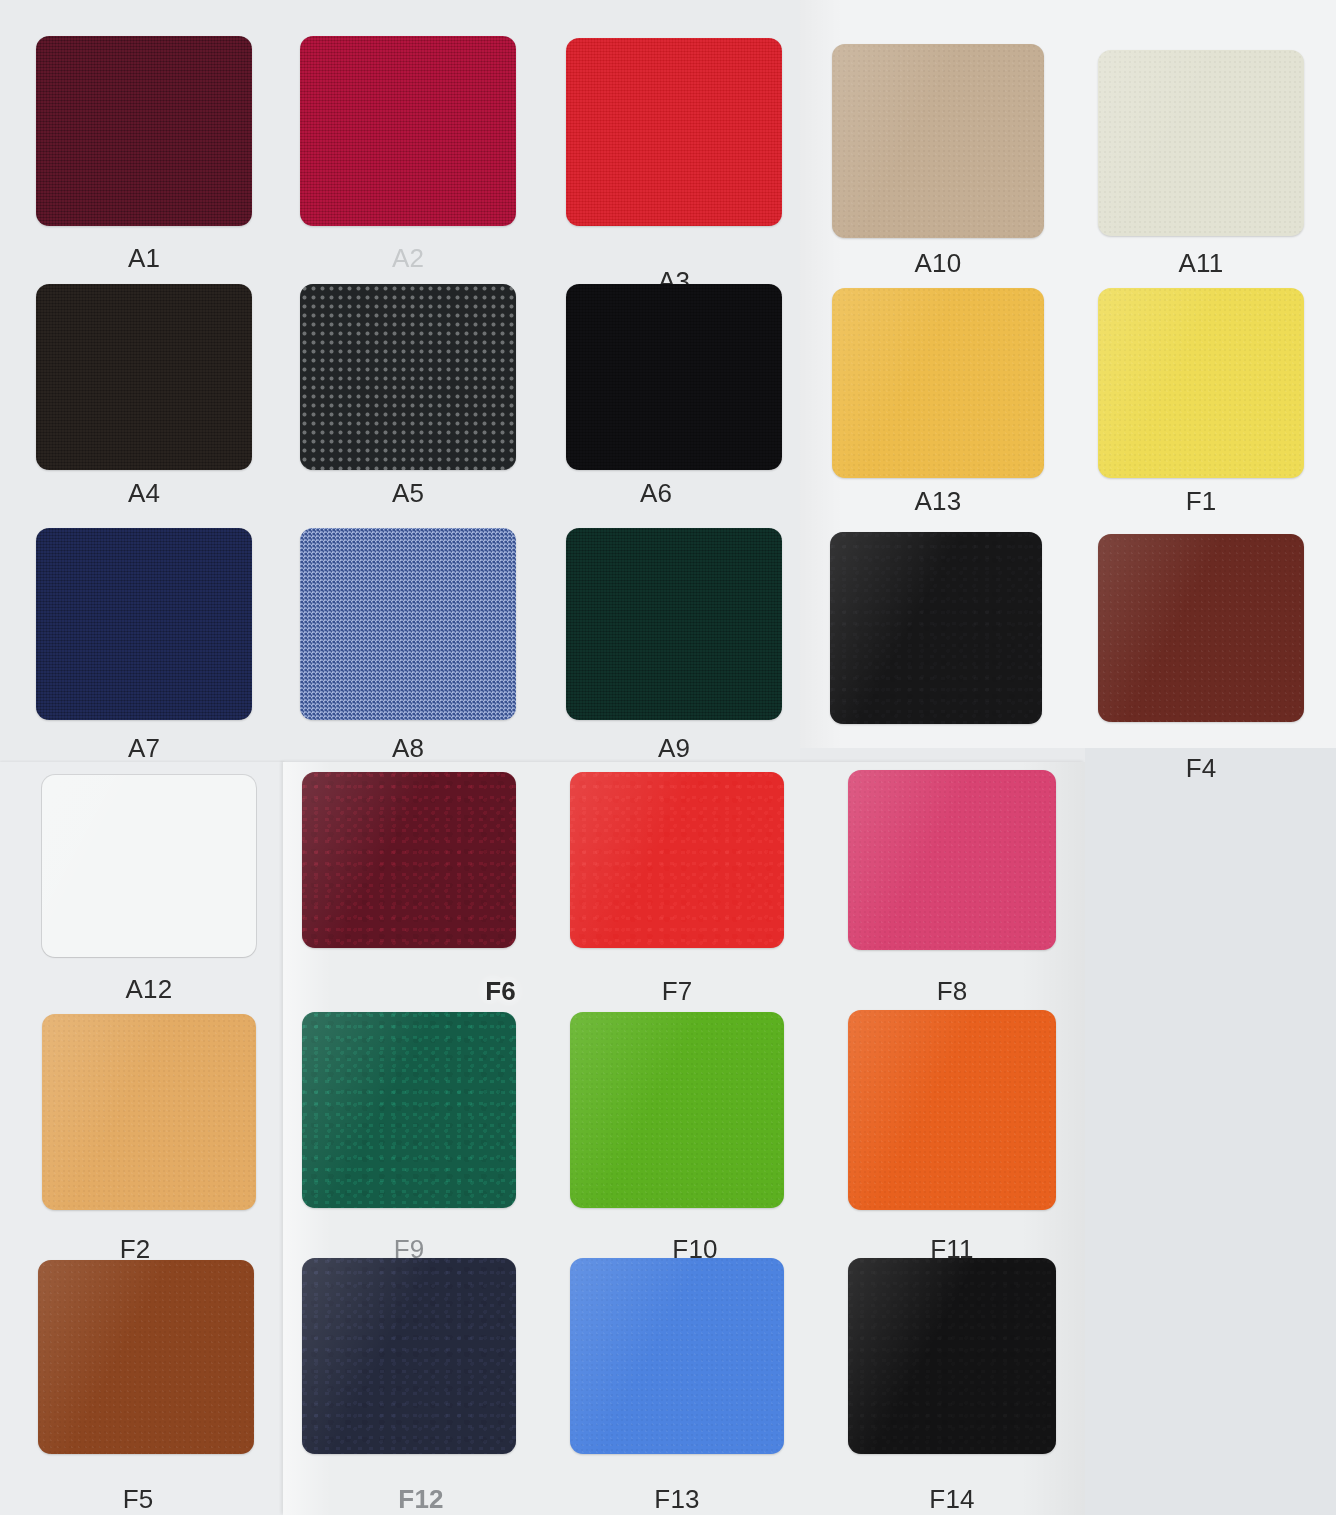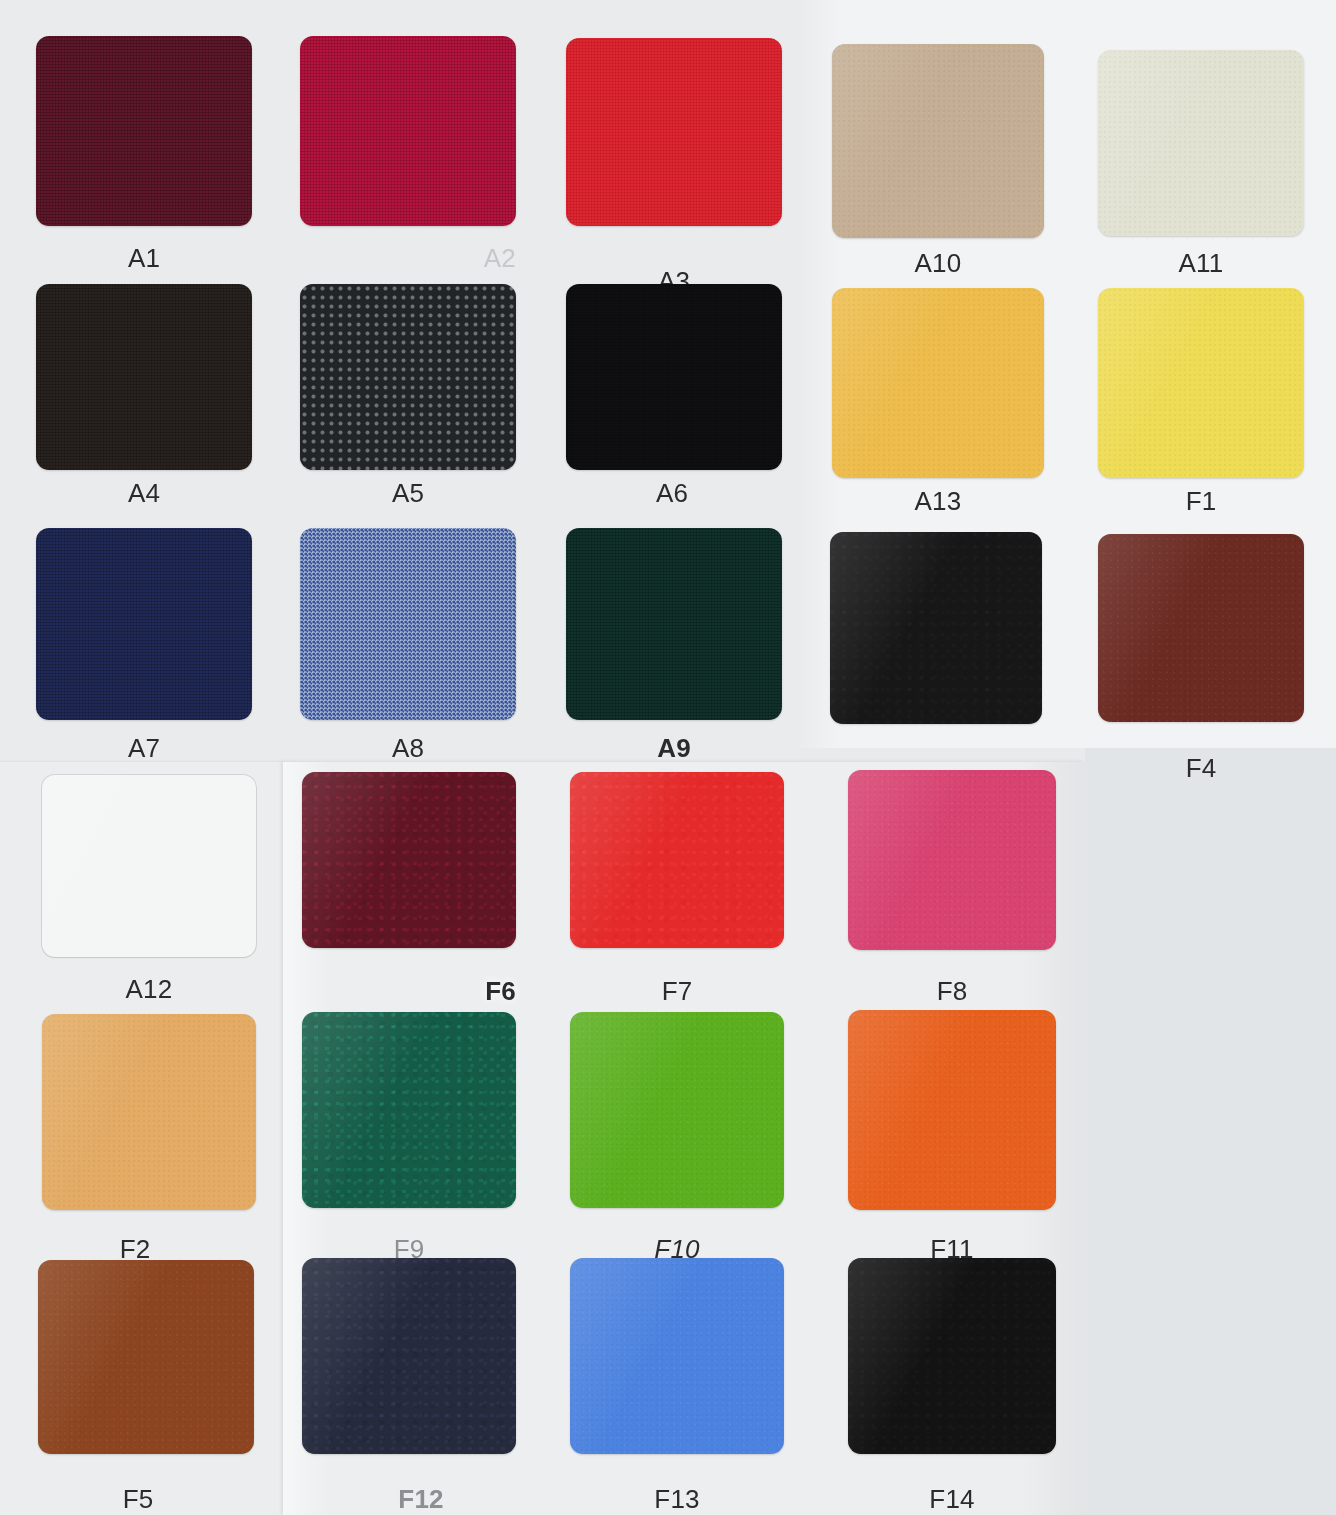--- a/index.html
+++ b/index.html
@@ -138,21 +138,21 @@
 <div class="panel" id="panel-bottom-right"></div>
 
 <div id="swatch-layer">
     <div class="swatch tex-weave" title="A1" style="left: 36px; top: 36px; width: 216px; height: 190px; background: rgb(77, 18, 34);">
       <div class="grain"></div>
     </div>
     <div class="label" style="left: 36px; top: 245px; width: 216px;">A1</div>
     <div class="swatch tex-weave" title="A2" style="left: 300px; top: 36px; width: 216px; height: 190px; background: rgb(156, 16, 51);">
       <div class="grain"></div>
     </div>
-    <div class="label faded" style="left: 300px; top: 245px; width: 216px; text-align: right;">A2</div>
+    <div class="label faded" style="left: 300px; top: 245px; width: 216px;">A2</div>
     <div class="swatch tex-weave" title="A3" style="left: 566px; top: 38px; width: 216px; height: 188px; background: rgb(208, 31, 41);">
       <div class="grain"></div>
     </div>
     <div class="label" style="left: 566px; top: 245px; width: 216px; margin-top: 23px;">A3</div>
     <div class="swatch tex-smooth sheen" title="A10" style="left: 832px; top: 44px; width: 212px; height: 194px; background: rgb(196, 174, 148);">
       <div class="grain"></div>
     </div>
     <div class="label" style="left: 832px; top: 250px; width: 212px;">A10</div>
     <div class="swatch tex-smooth sheen" title="A11" style="left: 1098px; top: 50px; width: 206px; height: 186px; background: rgb(226, 226, 211);">
       <div class="grain"></div>
@@ -162,41 +162,41 @@
       <div class="grain"></div>
     </div>
     <div class="label" style="left: 36px; top: 480px; width: 216px;">A4</div>
     <div class="swatch tex-mesh" title="A5" style="left: 300px; top: 284px; width: 216px; height: 186px; background: rgb(51, 56, 58);">
       <div class="grain"></div>
     </div>
     <div class="label" style="left: 300px; top: 480px; width: 216px;">A5</div>
     <div class="swatch tex-weave" title="A6" style="left: 566px; top: 284px; width: 216px; height: 186px; background: rgb(13, 13, 15);">
       <div class="grain"></div>
     </div>
-    <div class="label" style="left: 564px; top: 480px; width: 216px;">A6</div>
+    <div class="label" style="left: 548px; top: 480px; width: 216px;">A6</div>
     <div class="swatch tex-smooth sheen" title="A13" style="left: 832px; top: 288px; width: 212px; height: 190px; background: rgb(237, 188, 75);">
       <div class="grain"></div>
     </div>
     <div class="label" style="left: 832px; top: 488px; width: 212px;">A13</div>
     <div class="swatch tex-smooth sheen" title="F1" style="left: 1098px; top: 288px; width: 206px; height: 190px; background: rgb(238, 220, 85);">
       <div class="grain"></div>
     </div>
     <div class="label" style="left: 1098px; top: 488px; width: 206px;">F1</div>
     <div class="swatch tex-weave" title="A7" style="left: 36px; top: 528px; width: 216px; height: 192px; background: rgb(26, 34, 71);">
       <div class="grain"></div>
     </div>
     <div class="label" style="left: 36px; top: 735px; width: 216px;">A7</div>
     <div class="swatch tex-weave-bright" title="A8" style="left: 300px; top: 528px; width: 216px; height: 192px; background: rgb(74, 107, 189);">
       <div class="grain"></div>
     </div>
     <div class="label" style="left: 300px; top: 735px; width: 216px;">A8</div>
     <div class="swatch tex-weave" title="A9" style="left: 566px; top: 528px; width: 216px; height: 192px; background: rgb(13, 40, 34);">
       <div class="grain"></div>
     </div>
-    <div class="label" style="left: 566px; top: 735px; width: 216px; font-weight: bold;">A9</div>
+    <div class="label" style="left: 566px; top: 735px; width: 216px;">A9</div>
     <div class="swatch tex-leather sheen" title="F3" style="left: 830px; top: 532px; width: 212px; height: 192px; background: rgb(26, 26, 28);">
       <div class="grain"></div>
     </div>
     <div class="label bold" style="left: 830px; top: 733px; width: 212px; margin-top: 36px;">F3</div>
     <div class="swatch tex-smooth sheen" title="F4" style="left: 1098px; top: 534px; width: 206px; height: 188px; background: rgb(107, 42, 34);">
       <div class="grain"></div>
     </div>
     <div class="label" style="left: 1098px; top: 755px; width: 206px;">F4</div>
     <div class="swatch tex-plain sheen outline" title="A12" style="left: 42px; top: 775px; width: 214px; height: 182px; background: rgb(244, 246, 246);">
       <div class="grain"></div>
@@ -218,21 +218,21 @@
       <div class="grain"></div>
     </div>
     <div class="label" style="left: 28px; top: 1236px; width: 214px;">F2</div>
     <div class="swatch tex-leather sheen" title="F9" style="left: 302px; top: 1012px; width: 214px; height: 196px; background: rgb(24, 107, 82);">
       <div class="grain"></div>
     </div>
     <div class="label grey" style="left: 302px; top: 1236px; width: 214px;">F9</div>
     <div class="swatch tex-smooth sheen" title="F10" style="left: 570px; top: 1012px; width: 214px; height: 196px; background: rgb(92, 176, 32);">
       <div class="grain"></div>
     </div>
-    <div class="label" style="left: 570px; top: 1236px; width: 214px; font-style: italic;">F10</div>
+    <div class="label" style="left: 588px; top: 1236px; width: 214px;">F10</div>
     <div class="swatch tex-smooth sheen" title="F11" style="left: 848px; top: 1010px; width: 208px; height: 200px; background: rgb(232, 96, 30);">
       <div class="grain"></div>
     </div>
     <div class="label" style="left: 848px; top: 1236px; width: 208px;">F11</div>
     <div class="swatch tex-smooth sheen" title="F5" style="left: 38px; top: 1260px; width: 216px; height: 194px; background: rgb(140, 69, 32);">
       <div class="grain"></div>
     </div>
     <div class="label" style="left: 30px; top: 1486px; width: 216px;">F5</div>
     <div class="swatch tex-leather sheen" title="F12" style="left: 302px; top: 1258px; width: 214px; height: 196px; background: rgb(43, 48, 71);">
       <div class="grain"></div>

